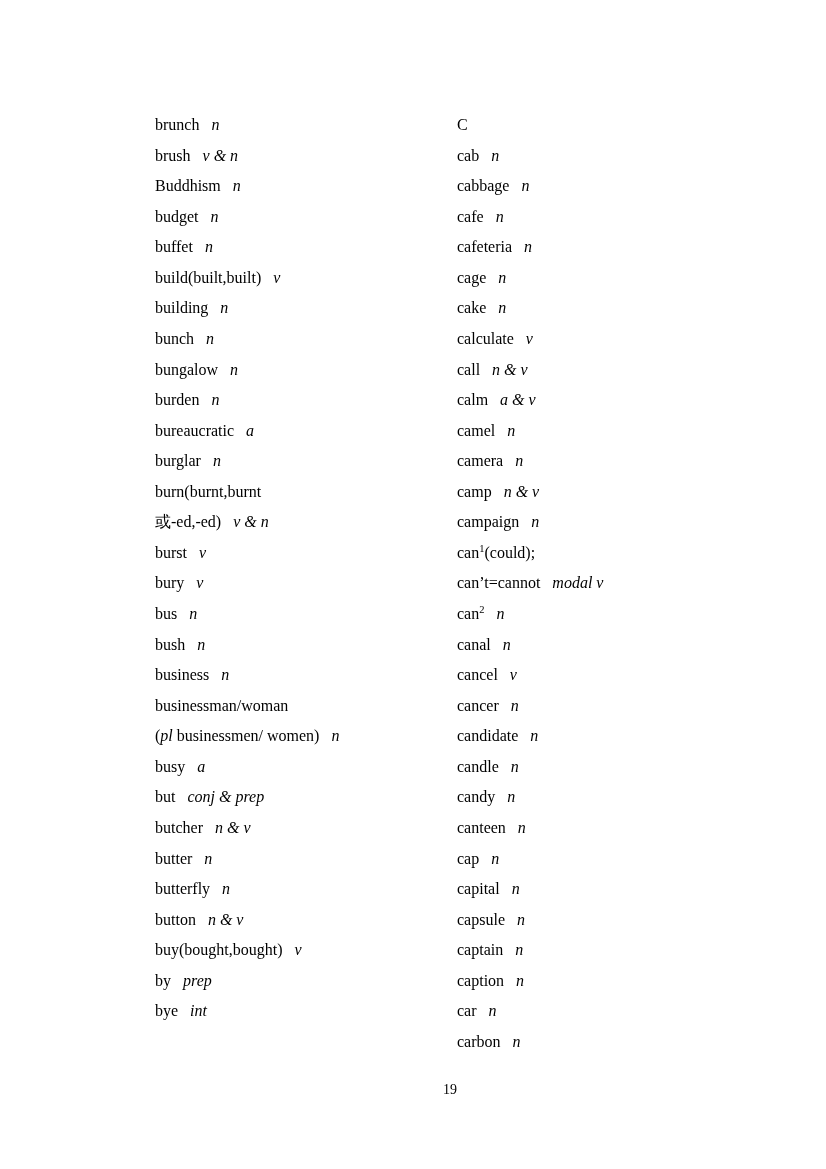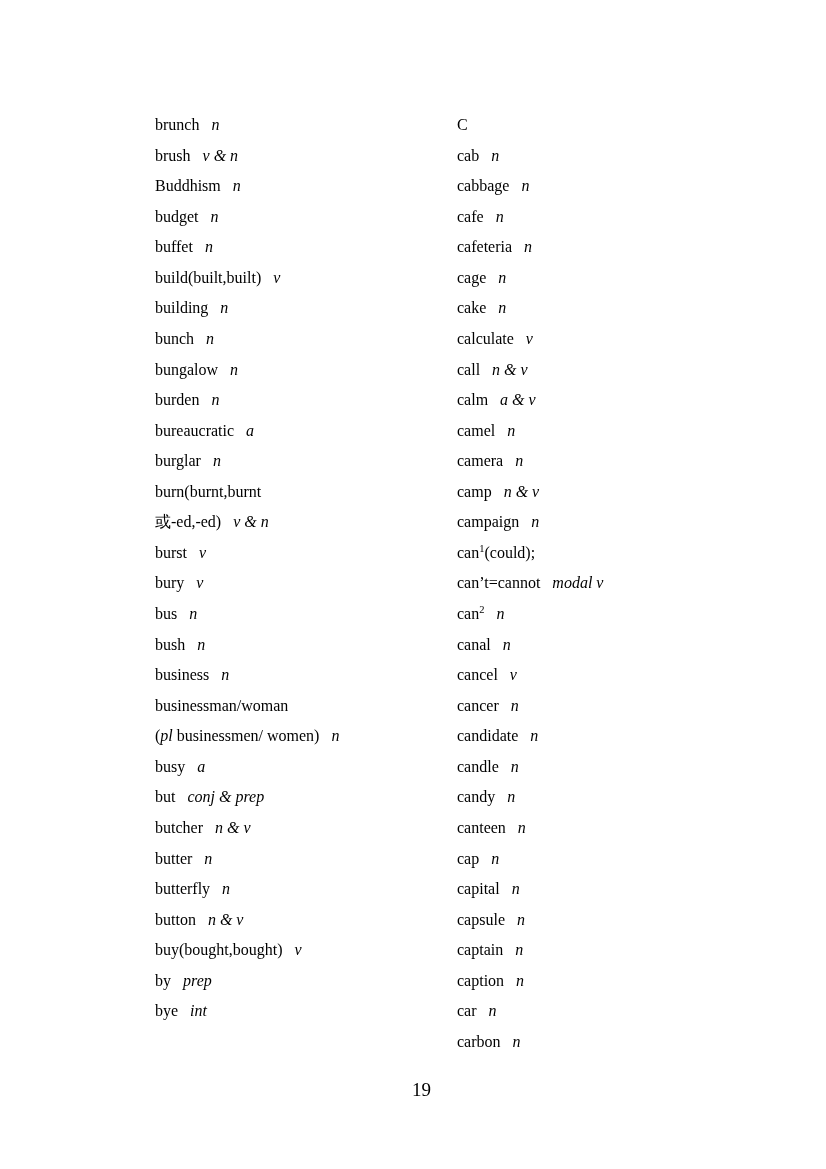--- a/index.html
+++ b/index.html
@@ -31,22 +31,22 @@
   .pos { font-style: italic; }
   .gap { margin-left: 12px; }
   .sup {
     font-size: 10.5px;
     vertical-align: super;
     line-height: 0;
   }
   .page-number {
     position: absolute;
     top: 1082px;
-    left: 412px;
-    font-size: 19px;
+    left: 443px;
+    font-size: 14px;
     line-height: 16px;
   }
 </style>
 </head>
 <body>
 
 <div class="page">
   <div class="column column-left"><div class="entry"><span>brunch</span><span class="pos gap">n</span></div><div class="entry"><span>brush</span><span class="pos gap">v &amp; n</span></div><div class="entry"><span>Buddhism</span><span class="pos gap">n</span></div><div class="entry"><span>budget</span><span class="pos gap">n</span></div><div class="entry"><span>buffet</span><span class="pos gap">n</span></div><div class="entry"><span>build(built,built)</span><span class="pos gap">v</span></div><div class="entry"><span>building</span><span class="pos gap">n</span></div><div class="entry"><span>bunch</span><span class="pos gap">n</span></div><div class="entry"><span>bungalow</span><span class="pos gap">n</span></div><div class="entry"><span>burden</span><span class="pos gap">n</span></div><div class="entry"><span>bureaucratic</span><span class="pos gap">a</span></div><div class="entry"><span>burglar</span><span class="pos gap">n</span></div><div class="entry"><span>burn(burnt,burnt</span></div><div class="entry"><span>或-ed,-ed)</span><span class="pos gap">v &amp; n</span></div><div class="entry"><span>burst</span><span class="pos gap">v</span></div><div class="entry"><span>bury</span><span class="pos gap">v</span></div><div class="entry"><span>bus</span><span class="pos gap">n</span></div><div class="entry"><span>bush</span><span class="pos gap">n</span></div><div class="entry"><span>business</span><span class="pos gap">n</span></div><div class="entry"><span>businessman/woman</span></div><div class="entry"><span>(</span><span class="pos">pl</span><span> businessmen/ women)</span><span class="pos gap">n</span></div><div class="entry"><span>busy</span><span class="pos gap">a</span></div><div class="entry"><span>but</span><span class="pos gap">conj &amp; prep</span></div><div class="entry"><span>butcher</span><span class="pos gap">n &amp; v</span></div><div class="entry"><span>butter</span><span class="pos gap">n</span></div><div class="entry"><span>butterfly</span><span class="pos gap">n</span></div><div class="entry"><span>button</span><span class="pos gap">n &amp; v</span></div><div class="entry"><span>buy(bought,bought)</span><span class="pos gap">v</span></div><div class="entry"><span>by</span><span class="pos gap">prep</span></div><div class="entry"><span>bye</span><span class="pos gap">int</span></div></div>
   <div class="column column-right"><div class="entry"><span>C</span></div><div class="entry"><span>cab</span><span class="pos gap">n</span></div><div class="entry"><span>cabbage</span><span class="pos gap">n</span></div><div class="entry"><span>cafe</span><span class="pos gap">n</span></div><div class="entry"><span>cafeteria</span><span class="pos gap">n</span></div><div class="entry"><span>cage</span><span class="pos gap">n</span></div><div class="entry"><span>cake</span><span class="pos gap">n</span></div><div class="entry"><span>calculate</span><span class="pos gap">v</span></div><div class="entry"><span>call</span><span class="pos gap">n &amp; v</span></div><div class="entry"><span>calm</span><span class="pos gap">a &amp; v</span></div><div class="entry"><span>camel</span><span class="pos gap">n</span></div><div class="entry"><span>camera</span><span class="pos gap">n</span></div><div class="entry"><span>camp</span><span class="pos gap">n &amp; v</span></div><div class="entry"><span>campaign</span><span class="pos gap">n</span></div><div class="entry"><span>can</span><span class="sup">1</span><span>(could);</span></div><div class="entry"><span>can’t=cannot</span><span class="pos gap">modal v</span></div><div class="entry"><span>can</span><span class="sup">2</span><span class="pos gap">n</span></div><div class="entry"><span>canal</span><span class="pos gap">n</span></div><div class="entry"><span>cancel</span><span class="pos gap">v</span></div><div class="entry"><span>cancer</span><span class="pos gap">n</span></div><div class="entry"><span>candidate</span><span class="pos gap">n</span></div><div class="entry"><span>candle</span><span class="pos gap">n</span></div><div class="entry"><span>candy</span><span class="pos gap">n</span></div><div class="entry"><span>canteen</span><span class="pos gap">n</span></div><div class="entry"><span>cap</span><span class="pos gap">n</span></div><div class="entry"><span>capital</span><span class="pos gap">n</span></div><div class="entry"><span>capsule</span><span class="pos gap">n</span></div><div class="entry"><span>captain</span><span class="pos gap">n</span></div><div class="entry"><span>caption</span><span class="pos gap">n</span></div><div class="entry"><span>car</span><span class="pos gap">n</span></div><div class="entry"><span>carbon</span><span class="pos gap">n</span></div></div>
   <div class="page-number">19</div>

